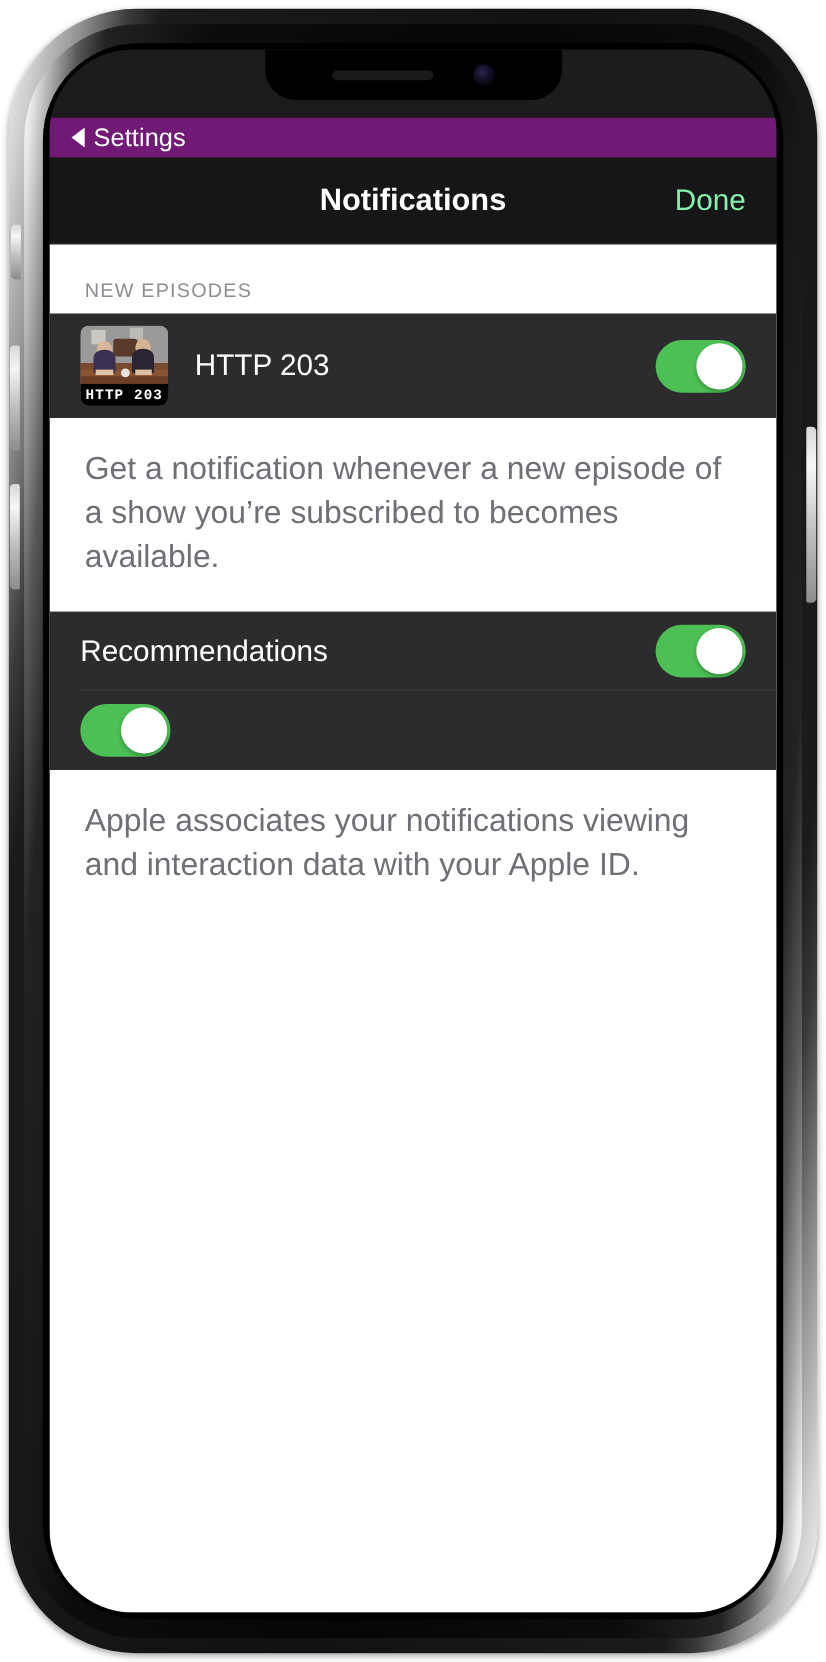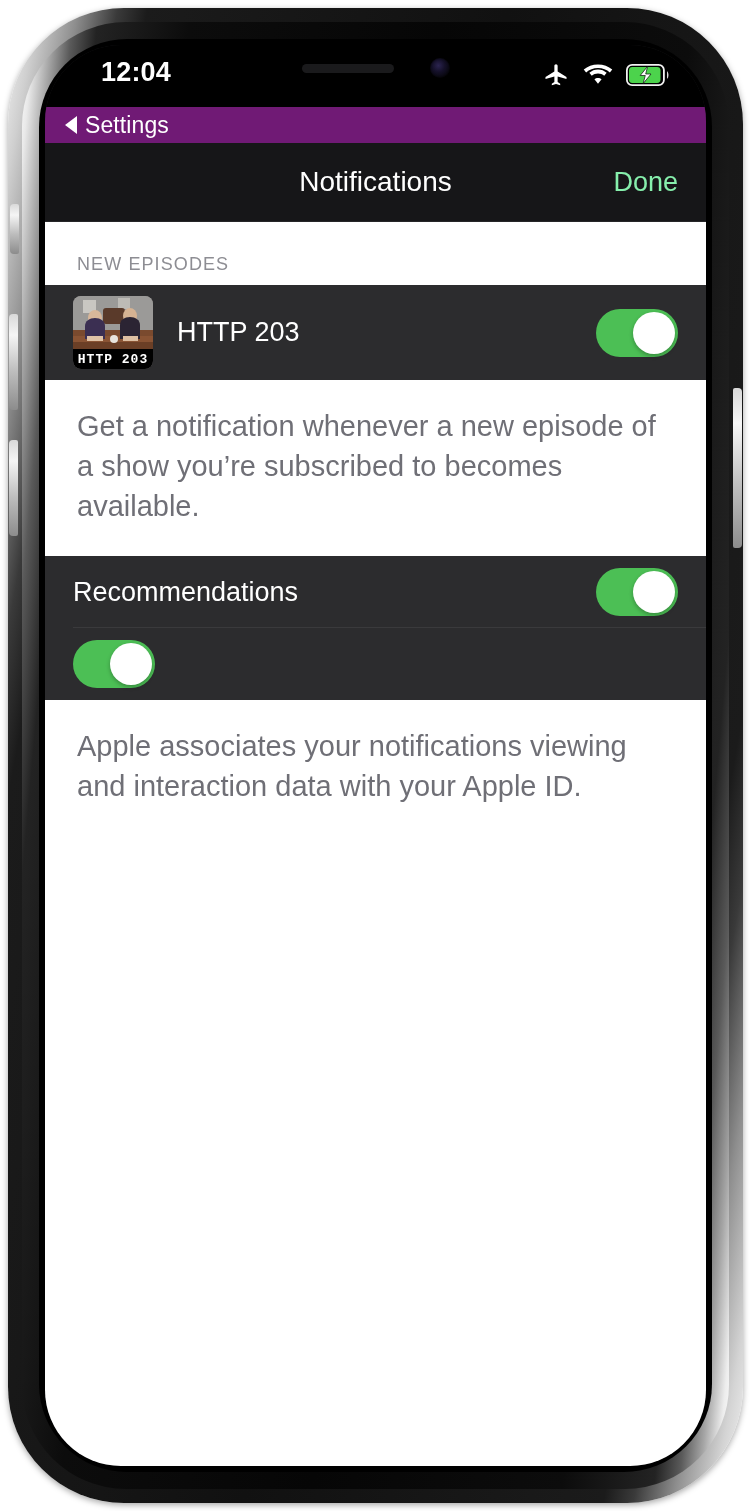--- a/index.html
+++ b/index.html
@@ -193,21 +193,21 @@
     background: #161618;
     z-index: 20;
     display: flex;
     align-items: center;
     justify-content: center;
     border-bottom: 1px solid #262628;
   }
   .nav-title {
     color: #ffffff;
     font-size: 28px;
-    font-weight: normal;
+    font-weight: bold;
   }
   .nav-done {
     position: absolute;
     right: 28px;
     top: 50%;
     transform: translateY(-50%);
     color: #86efac;
     font-size: 27px;
     cursor: pointer;
   }
@@ -322,45 +322,20 @@
     <div class="device-inner-bezel"></div>
 
     <div class="btn-side btn-silent"></div>
     <div class="btn-side btn-volup"></div>
     <div class="btn-side btn-voldown"></div>
     <div class="btn-side btn-power"></div>
   </div>
 
   <div class="screen">
 
-    <div class="status-bar">
-      <div class="status-time">12:04</div>
-      <div class="status-right">
-        <span>
-          <svg width="28" height="28" viewBox="0 0 24 24" fill="#ffffff">
-            <path d="M21 15.5v-1.8l-7.6-4.6V4.2c0-.8-.6-1.5-1.4-1.5s-1.4.7-1.4 1.5v4.9L3 13.7v1.8l7.6-2.3v4.9l-2.2 1.5v1.2l3.6-1 3.6 1v-1.2l-2.2-1.5v-4.9L21 15.5z"></path>
-          </svg>
-        </span>
-        <span>
-          <svg width="30" height="24" viewBox="0 0 26 20" fill="#ffffff">
-            <path d="M13 17.6l3.1-3.9c-.85-.72-1.94-1.15-3.1-1.15s-2.25.43-3.1 1.15L13 17.6z"></path>
-            <path d="M13 8.7c2.05 0 3.93.73 5.4 1.95l2.1-2.6C18.47 6.3 15.86 5.25 13 5.25S7.53 6.3 5.5 8.05l2.1 2.6C9.07 9.43 10.95 8.7 13 8.7z"></path>
-            <path d="M13 1.7c3.95 0 7.55 1.45 10.3 3.85l2.05-2.55C22.1 0.25 17.75-1.4 13-1.4S3.9 0.25 0.65 3l2.05 2.55C5.45 3.15 9.05 1.7 13 1.7z" transform="translate(0,2.3)"></path>
-          </svg>
-        </span>
-        <span>
-          <svg width="44" height="22" viewBox="0 0 44 22">
-            <rect x="0.9" y="0.9" width="37" height="20.2" rx="5.2" ry="5.2" fill="none" stroke="#ffffff" stroke-width="1.8" opacity="0.95"></rect>
-            <rect x="3" y="3" width="31.5" height="16" rx="3.4" ry="3.4" fill="#4cd34c"></rect>
-            <path d="M41 7.2c1.9.9 1.9 6.7 0 7.6V7.2z" fill="#ffffff" opacity="0.85"></path>
-            <path d="M21.6 2.4l-7.4 9.1h5.1l-2.2 8.1 7.9-9.6h-5.3z" fill="#ffffff" stroke="#0a0a0a" stroke-width="0.7"></path>
-          </svg>
-        </span>
-      </div>
-    </div>
 
     <div class="notch">
       <div class="speaker-grille"></div>
       <div class="front-camera"></div>
     </div>
 
     <div class="back-strip">
       <div class="back-arrow"></div>
       <div class="back-label">Settings</div>
     </div>

